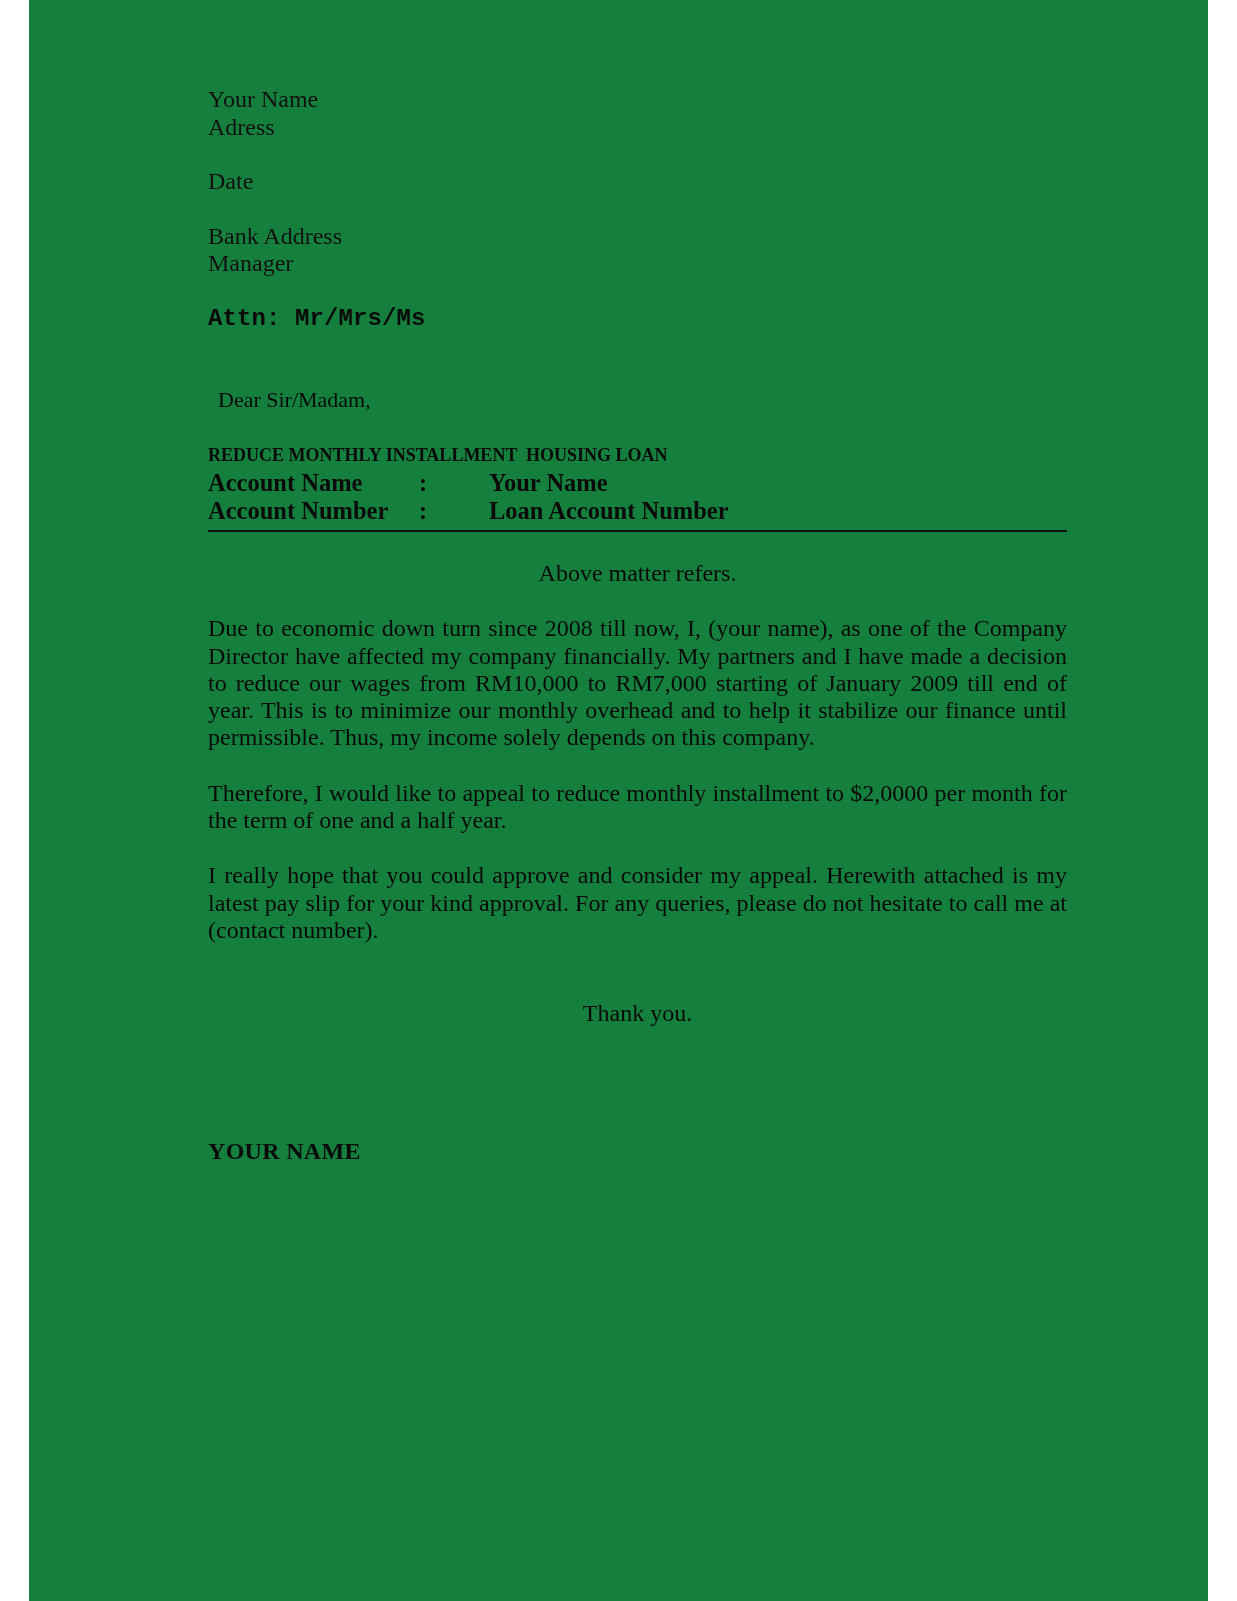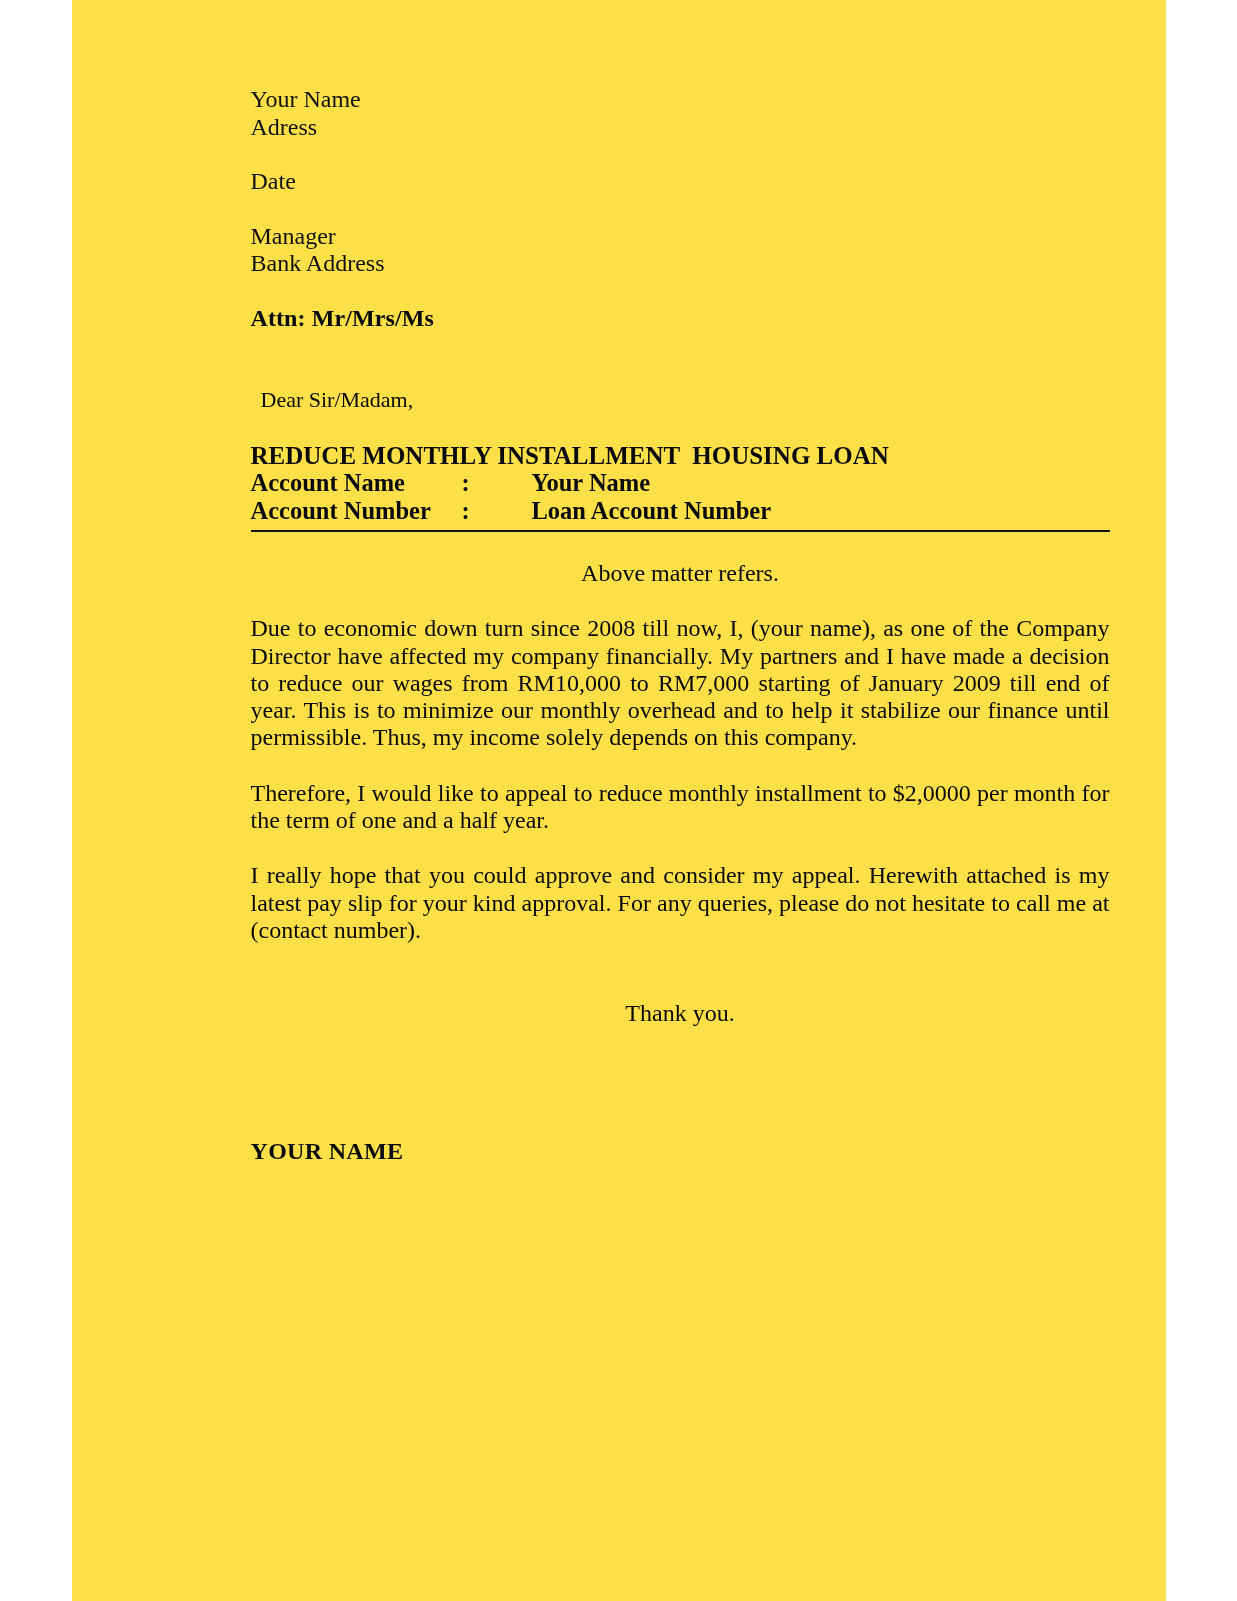--- a/index.html
+++ b/index.html
@@ -2,23 +2,23 @@
 <html><head>
 <meta charset="utf-8">
 <style>
   html, body {
     margin: 0;
     padding: 0;
     background: #ffffff;
   }
   .page {
     position: relative;
-    width: 1094px;
+    width: 1179px;
     height: 1601px;
-    background: #fde047;
+    background: #15803d;
     margin: 0 auto;
     overflow: hidden;
     font-family: "Liberation Serif", "DejaVu Serif", serif;
     color: #0a0a0a;
   }
   .content {
     position: absolute;
     left: 179px;
     top: 86px;
     width: 859px;
@@ -33,28 +33,29 @@
   }
   .gap-sm { height: 27px; }
   .gap-md { height: 28px; }
   .gap-lg { height: 54px; }
   .gap-xl { height: 82px; }
   .attn {
     font-size: 24px;
     line-height: 27.5px;
     font-weight: bold;
     letter-spacing: 0.1px;
+    font-family: Liberation Mono, monospace;
   }
   .salutation {
     font-size: 22px;
     line-height: 27.5px;
     margin-left: 10px;
   }
   .subject {
-    font-size: 25px;
+    font-size: 18px;
     line-height: 27.5px;
     font-weight: bold;
     white-space: pre;
   }
   .acct-row {
     font-size: 24.5px;
     line-height: 27.5px;
     font-weight: bold;
     display: flex;
     font-family: Liberation Serif, serif;
@@ -104,22 +105,22 @@
 
     <div class="line blk">Your Name</div>
     <div class="line blk">Adress</div>
 
     <div class="gap-sm"></div>
 
     <div class="line blk">Date</div>
 
     <div class="gap-sm"></div>
 
+    <div class="line blk">Bank Address</div>
     <div class="line blk">Manager</div>
-    <div class="line blk">Bank Address</div>
 
     <div class="gap-sm"></div>
 
     <div class="attn blk">Attn: Mr/Mrs/Ms</div>
 
     <div class="gap-lg"></div>
 
     <div class="salutation blk">Dear Sir/Madam,</div>
 
     <div class="gap-md"></div>

